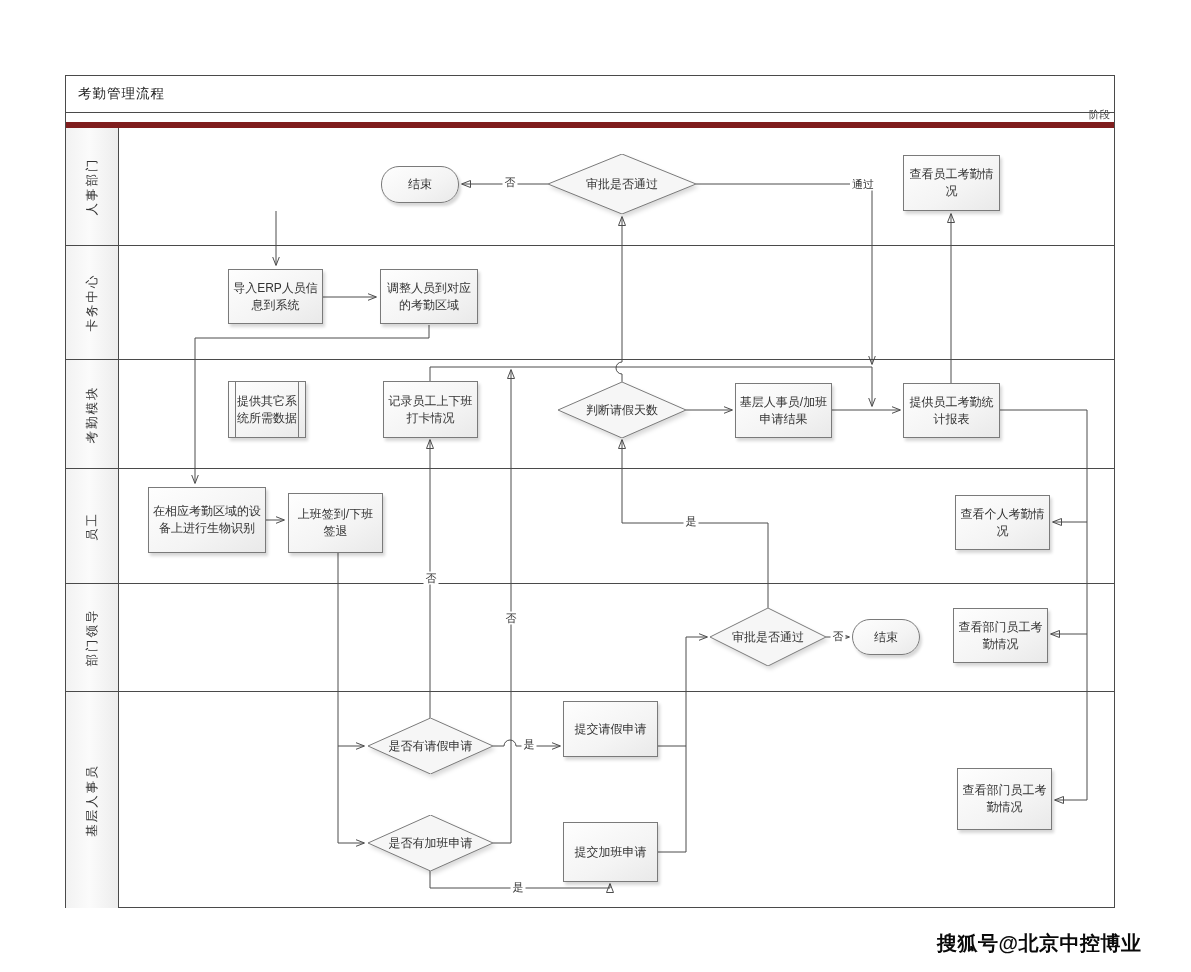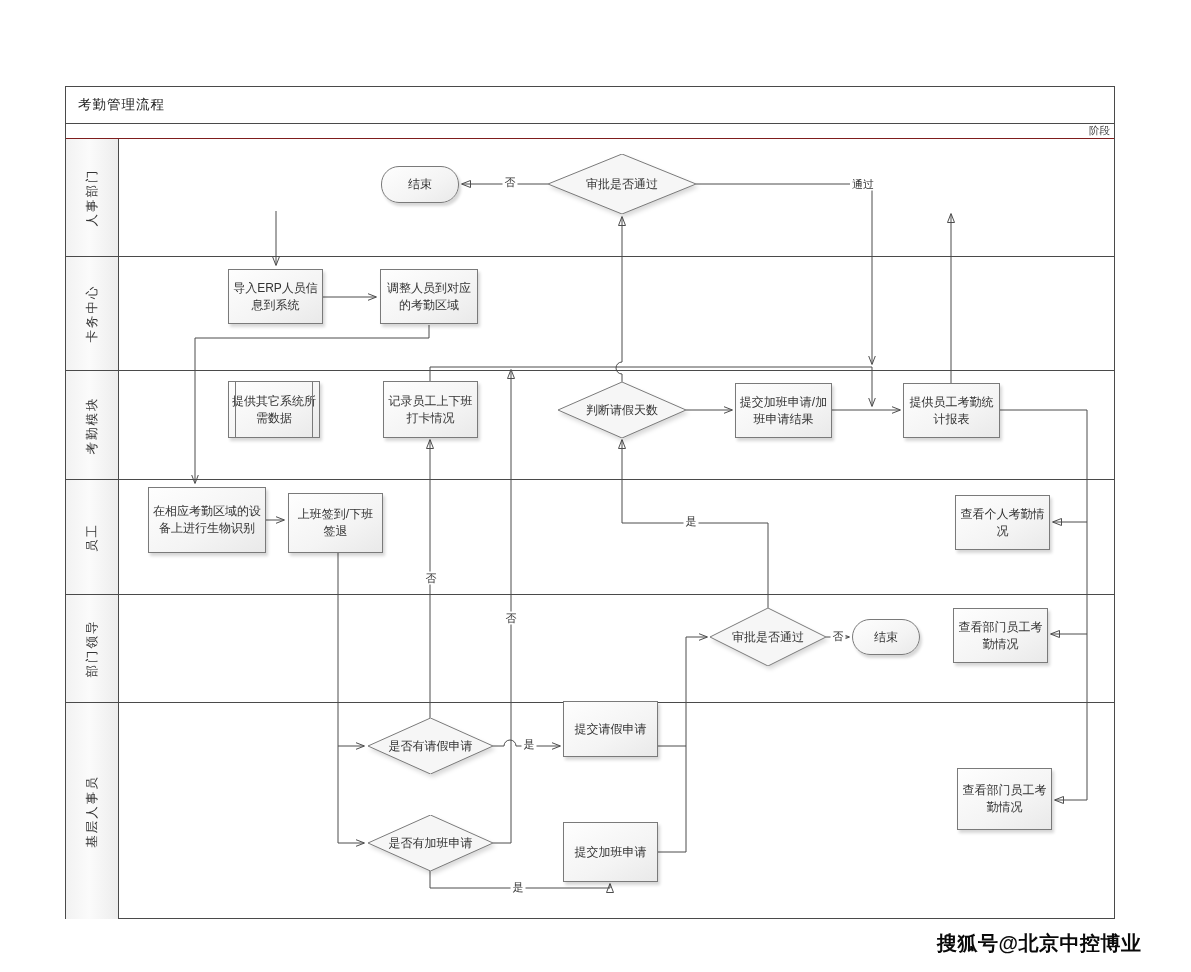--- a/index.html
+++ b/index.html
@@ -1,24 +1,24 @@
 <!DOCTYPE html>
 <html><head>
 <meta charset="utf-8">
 <style>
   html,body{margin:0;padding:0;background:#ffffff;}
   #stage{position:relative;width:1191px;height:972px;background:#fff;overflow:hidden;
          font-family:"Liberation Sans","DejaVu Sans",sans-serif;color:#333;}
 
   
-  #frame{position:absolute;left:65px;top:86px;width:1050px;height:833px;
+  #frame{position:absolute;left:65px;top:75px;width:1050px;height:833px;
          border:1px solid #4a4a4a;box-sizing:border-box;background:#fff;}
   #title-row{height:37px;border-bottom:1px solid #4a4a4a;display:flex;align-items:center;
              padding-left:12px;box-sizing:border-box;font-size:13.5px;color:#222;letter-spacing:1px;}
-  #stage-row{height:15px;border-bottom:1px solid #7f1d1d;display:flex;align-items:flex-start;
+  #stage-row{height:15px;border-bottom:6px solid #7f1d1d;display:flex;align-items:flex-end;
              justify-content:flex-end;padding-right:4px;box-sizing:border-box;font-size:10.5px;color:#444;}
   .lane{display:flex;border-bottom:1px solid #4a4a4a;box-sizing:border-box;}
   .lane:last-child{border-bottom:none;}
   .lane-label{width:53px;flex:0 0 53px;border-right:1px solid #4a4a4a;box-sizing:border-box;
               display:flex;align-items:center;justify-content:center;
               background:linear-gradient(90deg,#f2f2f2,#fbfbfb 45%,#ededed);}
   .lane-label span{transform:rotate(-90deg);white-space:nowrap;font-size:12.5px;color:#333;letter-spacing:2px;}
   .lane-content{flex:1;}
 
   
@@ -158,42 +158,45 @@
 
   <div class="node terminator" style="left:381px;top:166px;width:78px;height:37px">
       <span>结束</span>
     </div>
   <div class="node decision" style="left:548px;top:154px;width:148px;height:60px">
     <svg viewBox="0 0 100 100" preserveAspectRatio="none">
         <polygon points="50,0 100,50 50,100 0,50"></polygon>
       </svg>
     <span>审批是否通过</span>
   </div>
+  <div class="node process" style="left:903px;top:155px;width:97px;height:56px">
+      <span>查看员工考勤情况</span>
+    </div>
 
   <div class="node process" style="left:228px;top:269px;width:95px;height:55px">
       <span>导入ERP人员信息到系统</span>
     </div>
   <div class="node process" style="left:380px;top:269px;width:98px;height:55px">
       <span>调整人员到对应的考勤区域</span>
     </div>
 
-  <div class="node predefined" style="left:228px;top:381px;width:92px;height:57px">
+  <div class="node predefined" style="left:228px;top:381px;width:78px;height:57px">
       <span>提供其它系统所需数据</span>
     </div>
   <div class="node process" style="left:383px;top:381px;width:95px;height:57px">
       <span>记录员工上下班打卡情况</span>
     </div>
   <div class="node decision" style="left:558px;top:382px;width:128px;height:56px">
     <svg viewBox="0 0 100 100" preserveAspectRatio="none">
         <polygon points="50,0 100,50 50,100 0,50"></polygon>
       </svg>
     <span>判断请假天数</span>
   </div>
   <div class="node process" style="left:735px;top:383px;width:97px;height:55px">
-      <span>提交加班申请/加班申请结果</span>
+      <span>基层人事员/加班申请结果</span>
     </div>
   <div class="node process" style="left:903px;top:383px;width:97px;height:55px">
       <span>提供员工考勤统计报表</span>
     </div>
 
   <div class="node process" style="left:148px;top:487px;width:118px;height:66px">
       <span>在相应考勤区域的设备上进行生物识别</span>
     </div>
   <div class="node process" style="left:288px;top:493px;width:95px;height:60px">
       <span>上班签到/下班签退</span>

